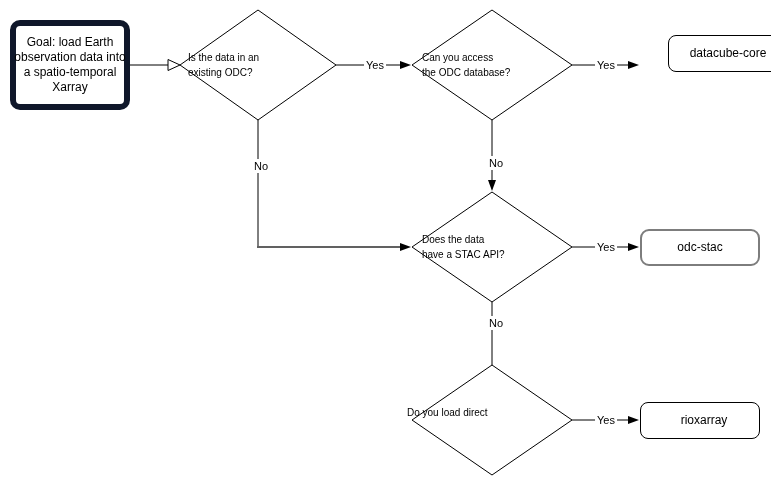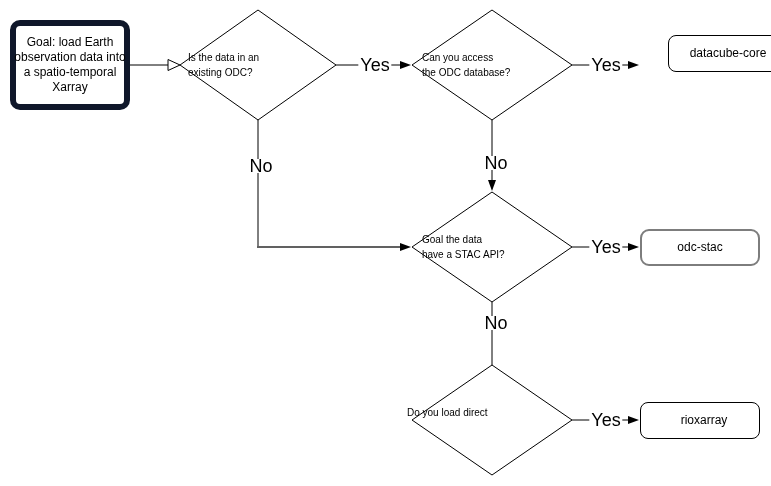--- a/index.html
+++ b/index.html
@@ -55,21 +55,21 @@
     text-align: left;
     font-size: 10px;
     line-height: 15px;
   }
   .diamond-label .line { white-space: nowrap; }
   .edge-label {
     position: absolute;
     transform: translate(-50%, -50%);
     background: #ffffff;
     padding: 0 2px;
-    font-size: 18px;
+    font-size: 11px;
     line-height: 14px;
   }
 </style>
 </head>
 <body>
 
 <div class="canvas">
 
   <svg width="771" height="486" viewBox="0 0 771 486">
 
@@ -112,21 +112,21 @@
 
   <div class="diamond-label" style="left:188px; top:50px; width:140px;">
     <div class="line">Is the data in an</div>
     <div class="line">existing ODC?</div>
   </div>
   <div class="diamond-label" style="left:422px; top:50px; width:140px;">
     <div class="line">Can you access</div>
     <div class="line">the ODC database?</div>
   </div>
   <div class="diamond-label" style="left:422px; top:232px; width:140px;">
-    <div class="line">Goal the data</div>
+    <div class="line">Does the data</div>
     <div class="line">have a STAC API?</div>
   </div>
   <div class="diamond-label" style="left:407px; top:405px; width:170px;">
     <div class="line">Do you load direct</div>
   </div>
 
   <div class="node result-box" style="top:35px;margin-left:28px;">
     <div class="line">datacube-core</div>
   </div>
   <div class="node result-box hl" style="top:229px;">

